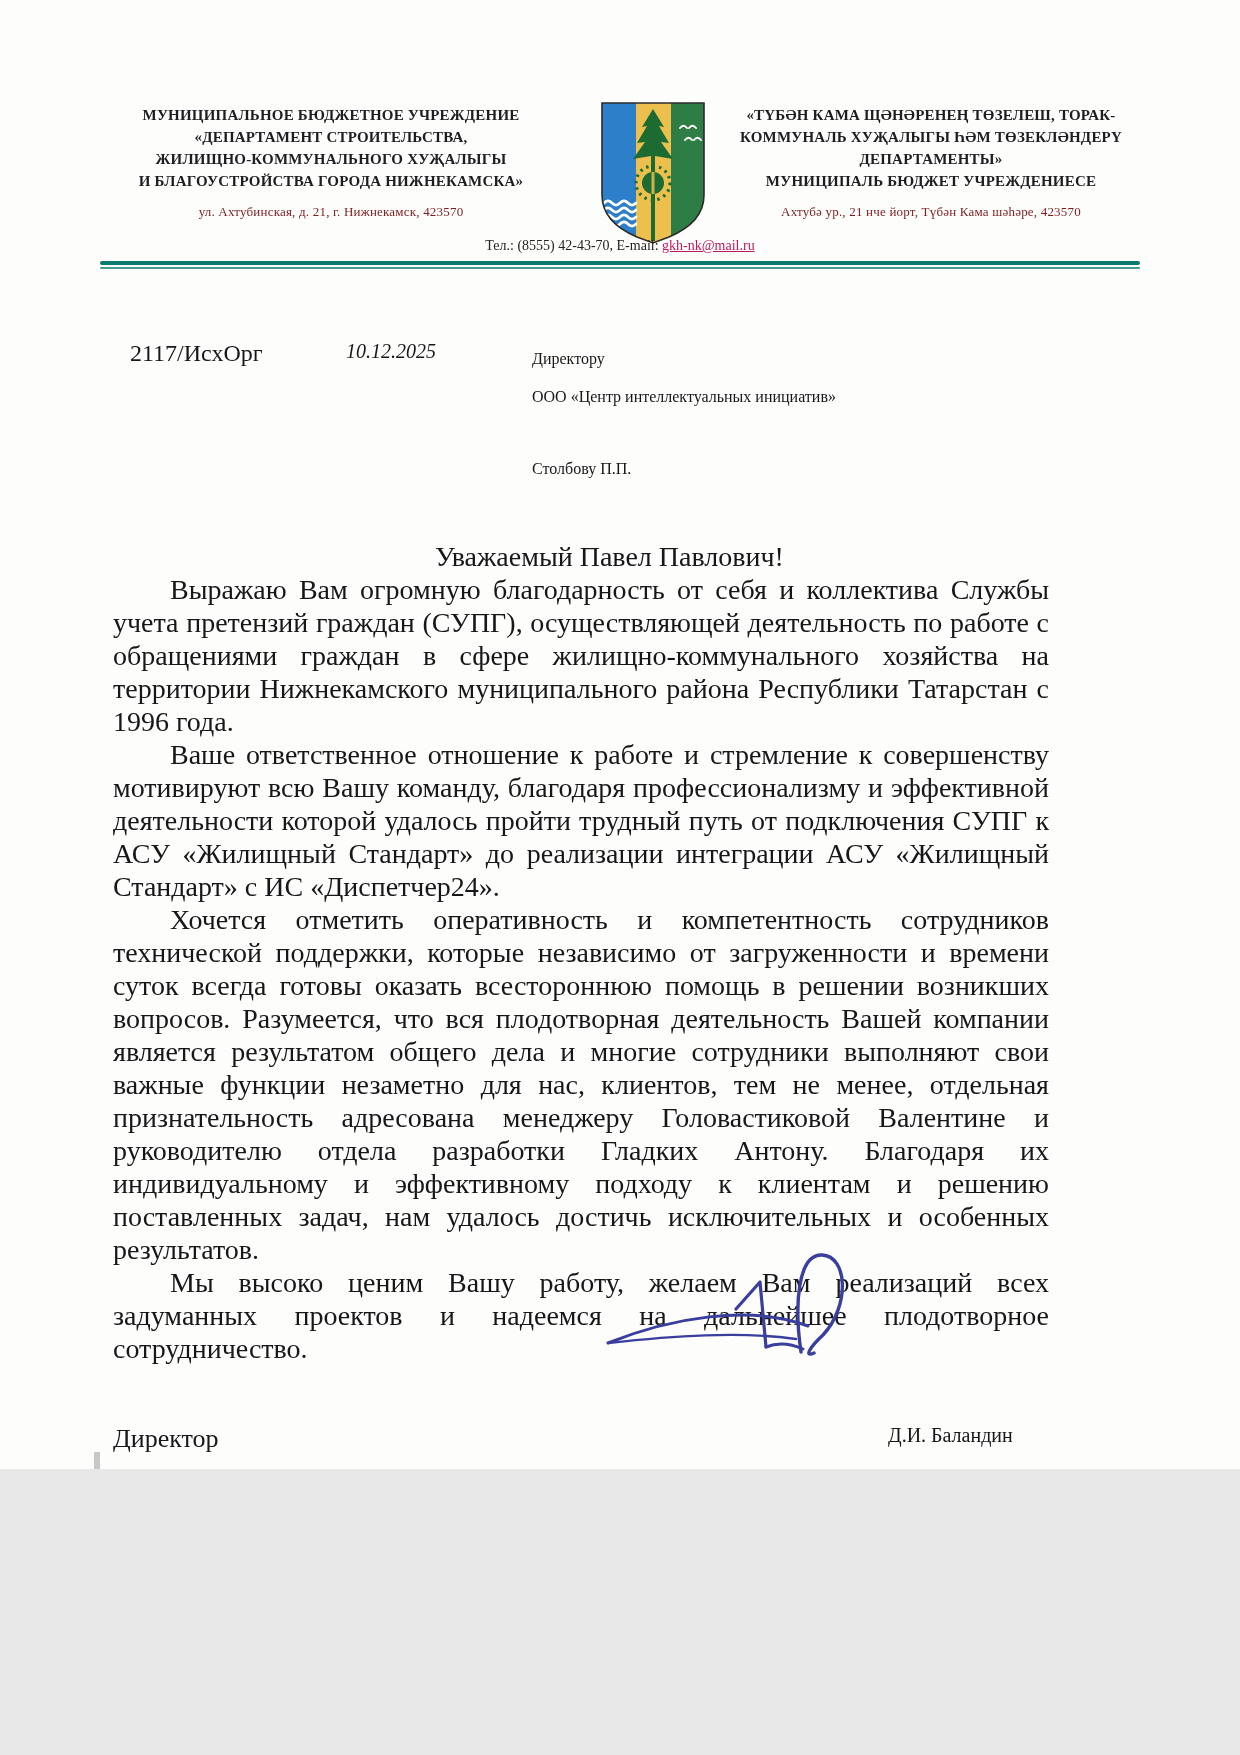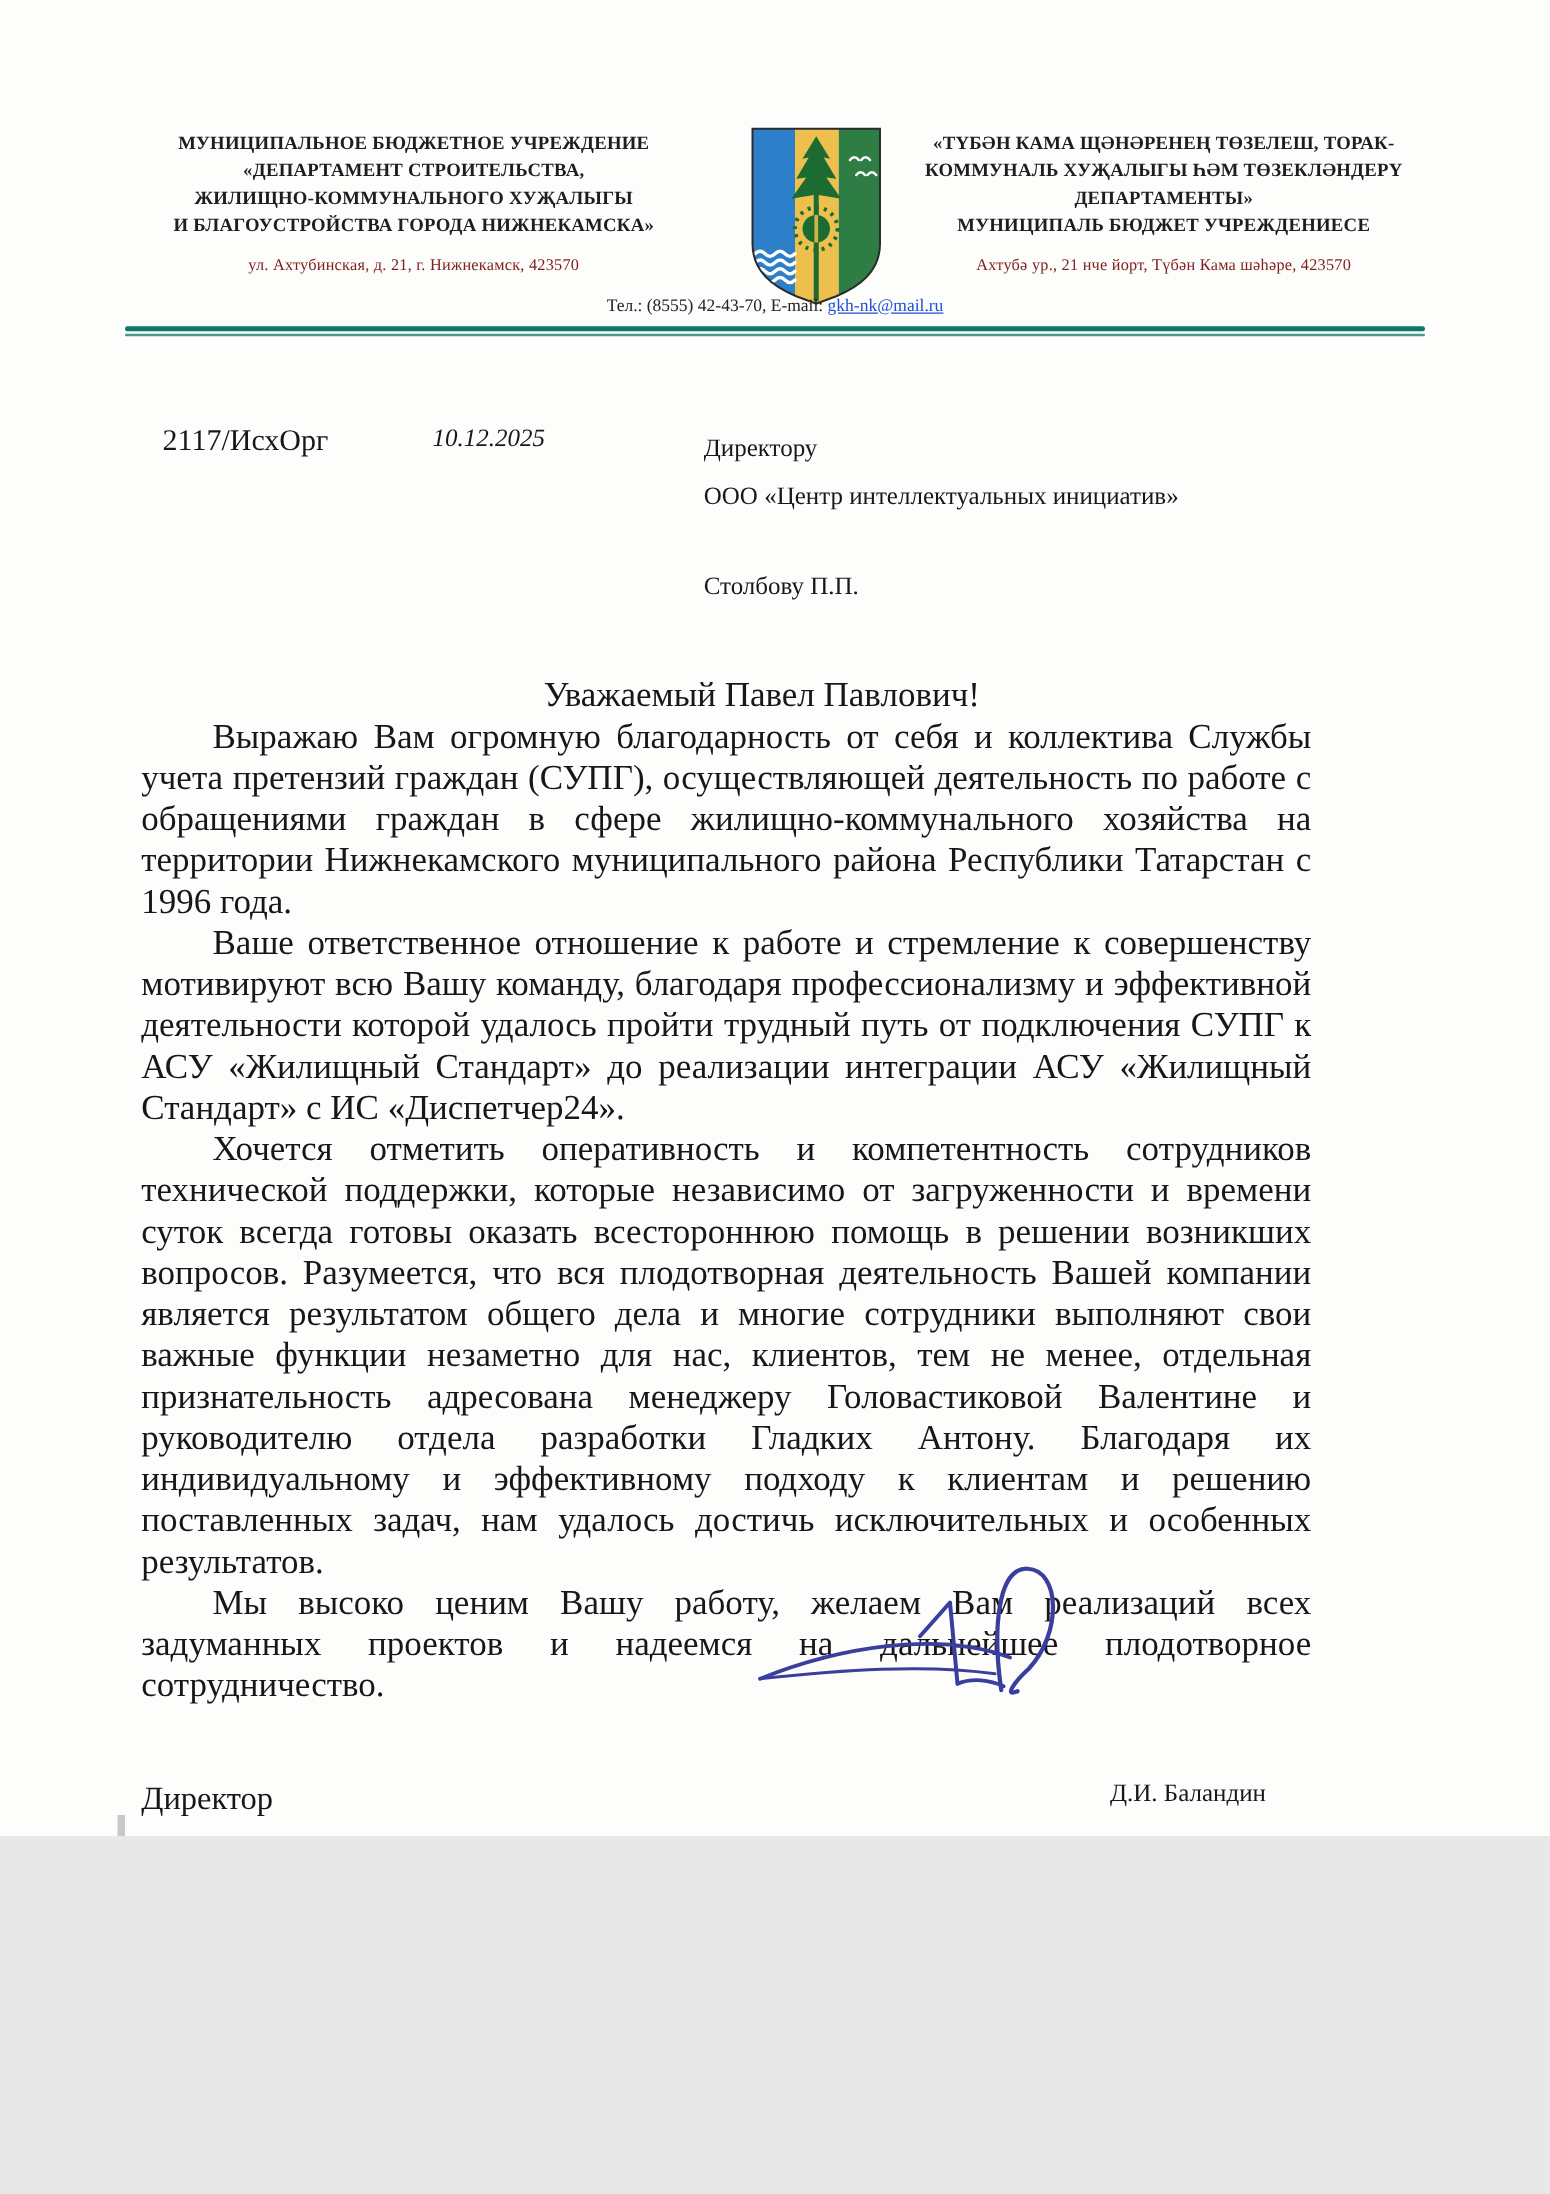--- a/index.html
+++ b/index.html
@@ -14,28 +14,28 @@
   }
   
   .org-block{position:absolute;top:104px;text-align:center;font-weight:bold;
     font-size:15px;line-height:22px;letter-spacing:.2px;color:#1d1d22;}
   .org-left{left:95px;width:472px;}
   .org-right{left:697px;width:468px;}
   .org-address{font-weight:normal;font-size:13px;margin-top:9px;color:#7f1d1d;}
   .emblem{position:absolute;left:597px;top:99px;width:112px;height:146px;}
   .contact-line{position:absolute;left:100px;top:238px;width:1040px;
     text-align:center;font-size:14px;color:#222;}
-  .email-link{color:#1d4ed8;text-decoration:underline;cursor:pointer;}
+  .email-link{color:#be185d;text-decoration:underline;cursor:pointer;}
   .divider{position:absolute;left:100px;top:261px;width:1040px;height:9px;}
   .divider .bar1{height:4px;background:#0b7a6e;border-radius:2px;}
   .divider .bar2{height:2px;margin-top:2px;background:#0b7a6e;opacity:.75;border-radius:2px;}
   
   .ref-number{position:absolute;left:130px;top:340px;font-size:24px;}
   .ref-date{position:absolute;left:346px;top:340px;font-size:20px;font-style:italic;}
-  .addressee{position:absolute;left:563px;top:340px;font-size:20px;line-height:38px;}
+  .addressee{position:absolute;left:532px;top:340px;font-size:16px;line-height:38px;}
   .addressee .gap{margin-top:34px;}
   
   .letter-body{position:absolute;left:113px;top:540px;width:936px;
     font-size:28px;line-height:33px;text-align:justify;}
   .salutation{text-align:center;text-indent:0;margin:0;}
   .letter-body p{margin:0;text-indent:57px;}
   
   .sign-title{position:absolute;left:113px;top:1424px;font-size:26px;}
   .sign-name{position:absolute;left:888px;top:1424px;font-size:20px;}
   .signature-svg{position:absolute;left:600px;top:1246px;width:290px;height:115px;}

